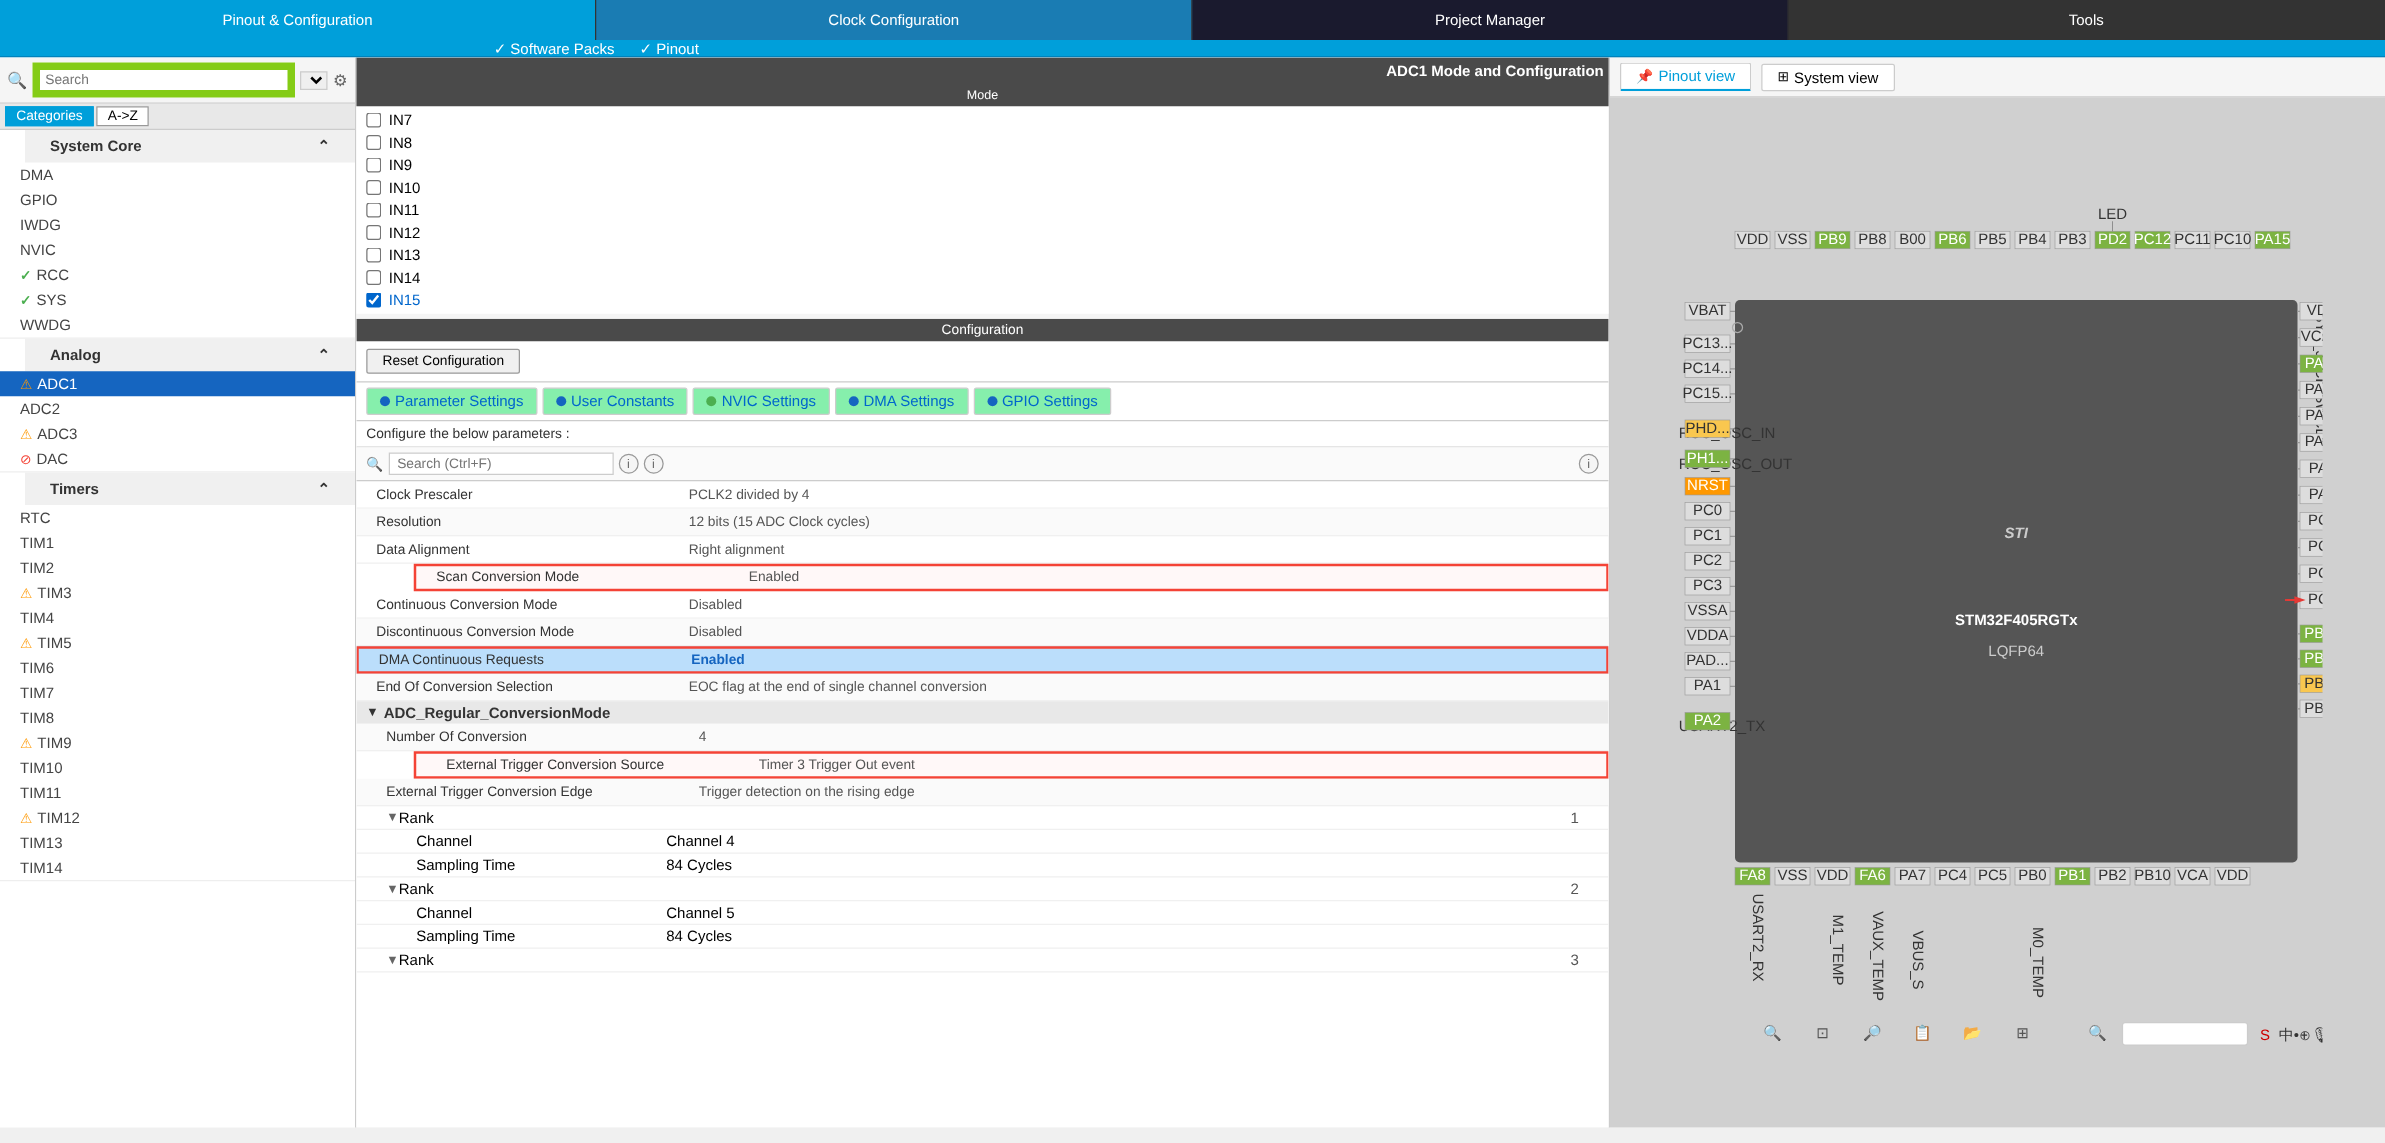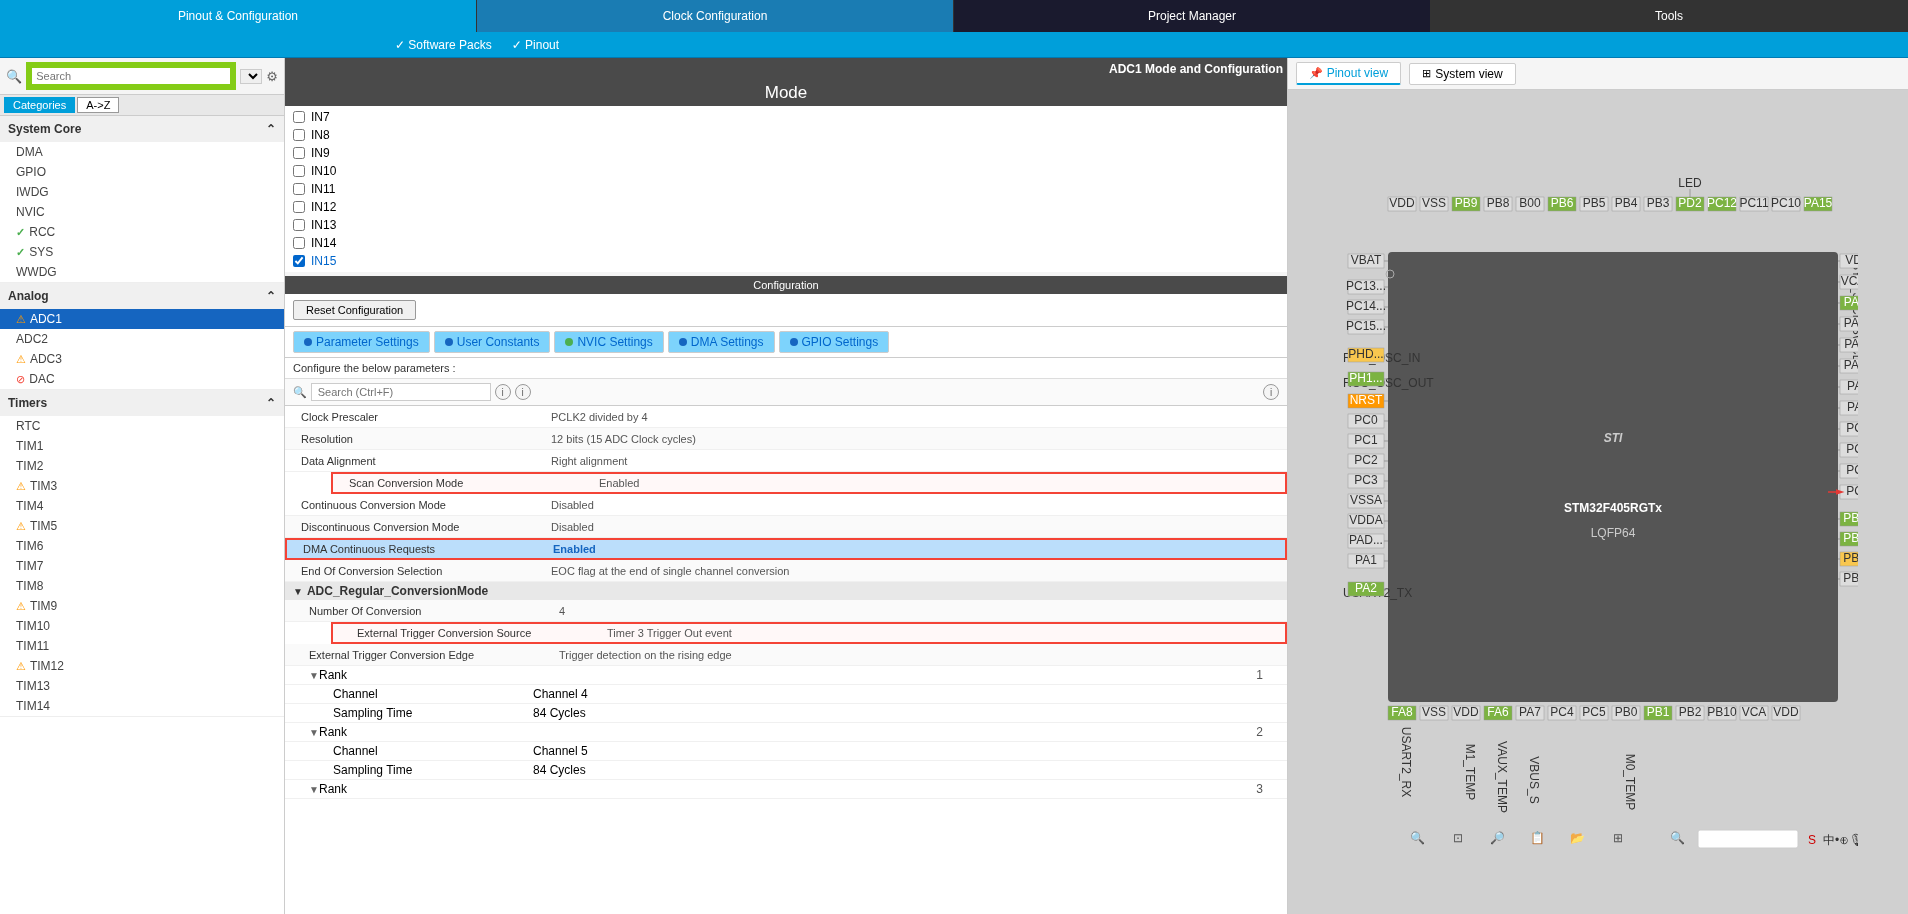--- a/index.html
+++ b/index.html
@@ -6,59 +6,59 @@
     body { width: 1908px; height: 914px; overflow: hidden; background: #f0f0f0; }
 
     
     .top-nav { display: flex; height: 32px; background: #1a1a2e; }
     .top-nav-item { flex: 1; display: flex; align-items: center; justify-content: center; color: #fff; font-size: 13px; font-weight: 500; border-right: 1px solid #333; cursor: pointer; }
     .top-nav-item:first-child { background: #009fda; }
     .top-nav-item.active-tab { background: #005f8a; }
     .top-nav-item.tools { background: #333; }
 
     
-    .sub-nav { display: flex; height: 26px; background: #009fda; border-bottom: 1px solid #007ab3; }
+    .sub-nav { display: flex; height: 14px; background: #009fda; border-bottom: 1px solid #007ab3; }
     .sub-nav-left { flex: 1; display: flex; align-items: center; justify-content: center; gap: 20px; }
     .sub-nav-item { color: #fff; font-size: 12px; cursor: pointer; display: flex; align-items: center; gap: 4px; }
 
     
     .main-layout { display: flex; height: calc(914px - 58px); }
 
     
     .sidebar { width: 285px; background: #fff; border-right: 1px solid #ccc; display: flex; flex-direction: column; overflow: hidden; }
     .sidebar-header { display: flex; align-items: center; padding: 4px 6px; gap: 4px; border-bottom: 1px solid #ccc; background: #f5f5f5; }
     .sidebar-search { flex: 1; border: 6px solid #84cc16; padding: 2px 4px; font-size: 11px; }
     .sidebar-tabs { display: flex; gap: 2px; padding: 2px 4px; background: #e8e8e8; border-bottom: 1px solid #ccc; }
     .sidebar-tab { padding: 1px 8px; font-size: 11px; border: 1px solid #999; background: #fff; cursor: pointer; }
     .sidebar-tab.active { background: #009fda; color: #fff; border-color: #009fda; }
     .sidebar-content { flex: 1; overflow-y: auto; }
     .sidebar-section { border-bottom: 1px solid #eee; }
-    .sidebar-section-header { display: flex; align-items: center; justify-content: space-between; padding: 6px 8px; background: #f0f0f0; cursor: pointer; font-weight: 600; color: #333; }
+    .sidebar-section-header { display: flex; align-items: center; justify-content: space-between; padding: 6px 20px; background: #f0f0f0; cursor: pointer; font-weight: 600; color: #333; margin-left: 20px; }
     .sidebar-item { padding: 3px 16px; cursor: pointer; color: #444; display: flex; align-items: center; gap: 4px; }
     .sidebar-item.selected { background: #1565c0; color: #fff; }
     .sidebar-item .check { color: #4caf50; font-weight: bold; font-size: 11px; }
     .sidebar-item .warn { color: #ff9800; font-size: 11px; }
     .sidebar-item .error { color: #f44336; font-size: 11px; }
 
     
     .center-panel { flex: 1; background: #f5f5f5; display: flex; flex-direction: column; overflow: hidden; border-right: 1px solid #ccc; }
     .center-title-bar { background: #4a4a4a; color: #fff; text-align: right; padding: 4px; font-size: 12px; font-weight: 600; }
     .mode-section { background: #fff; flex: 0 0 auto; }
-    .mode-header { background: #4a4a4a; color: #fff; text-align: center; padding: 3px; font-size: 17px; }
+    .mode-header { background: #4a4a4a; color: #fff; text-align: center; padding: 3px; font-size: 10px; }
     .mode-list { padding: 2px 8px; max-height: 200px; overflow-y: auto; }
     .mode-item { display: flex; align-items: center; gap: 6px; padding: 2px 0; font-size: 11px; }
     .mode-item input[type=checkbox] { width: 12px; height: 12px; }
     .mode-item.checked-blue { color: #0066cc; }
 
     .config-section { flex: 1; display: flex; flex-direction: column; overflow: hidden; background: #fff; margin-top: 4px; }
     .config-header { background: #4a4a4a; color: #fff; text-align: center; padding: 3px; font-size: 11px; }
     .config-toolbar { padding: 6px 8px; border-bottom: 1px solid #ccc; }
     .reset-btn { padding: 3px 12px; border: 1px solid #999; background: #f0f0f0; cursor: pointer; font-size: 11px; border-radius: 2px; }
     .config-tabs { display: flex; gap: 0; padding: 4px 8px; border-bottom: 1px solid #ccc; flex-wrap: wrap; gap: 4px; }
-    .config-tab { padding: 3px 10px; border: 1px solid #ccc; border-radius: 2px; background: #7dd3fc; color: #0066cc; cursor: pointer; font-size: 11px; display: flex; align-items: center; gap: 4px; }
+    .config-tab { padding: 3px 10px; border: 1px solid #ccc; border-radius: 2px; background: #86efac; color: #0066cc; cursor: pointer; font-size: 11px; display: flex; align-items: center; gap: 4px; }
     .config-tab .dot { width: 8px; height: 8px; border-radius: 50%; background: #0066cc; display: inline-block; }
     .config-tab .dot.green { background: #4caf50; }
     .config-tab .dot.blue { background: #1565c0; }
     .config-search-bar { display: flex; align-items: center; gap: 4px; padding: 4px 8px; border-bottom: 1px solid #ccc; background: #fafafa; }
     .config-search { border: 1px solid #ccc; padding: 2px 6px; font-size: 11px; flex: 0 0 180px; }
     .config-table { flex: 1; overflow-y: auto; }
     .config-row { display: flex; align-items: center; padding: 2px 16px; border-bottom: 1px solid #f0f0f0; min-height: 22px; }
     .config-row:nth-child(even) { background: #fafafa; }
     .config-row.highlighted { background: #fff3cd; border: 1px solid #f44336; margin-left: 46px; }
     .config-row.highlighted-blue { background: #bbdefb; }

